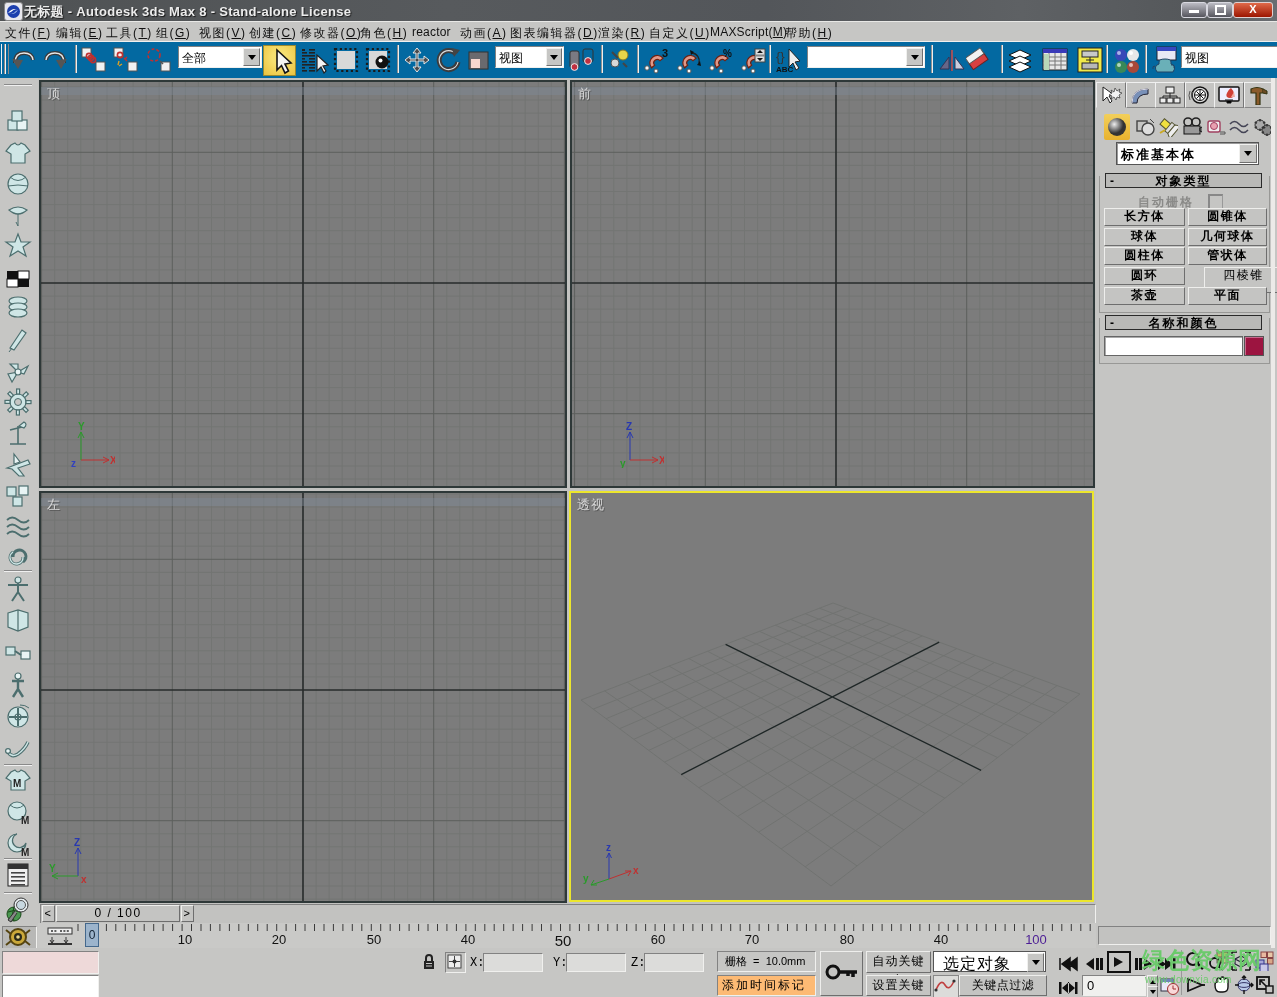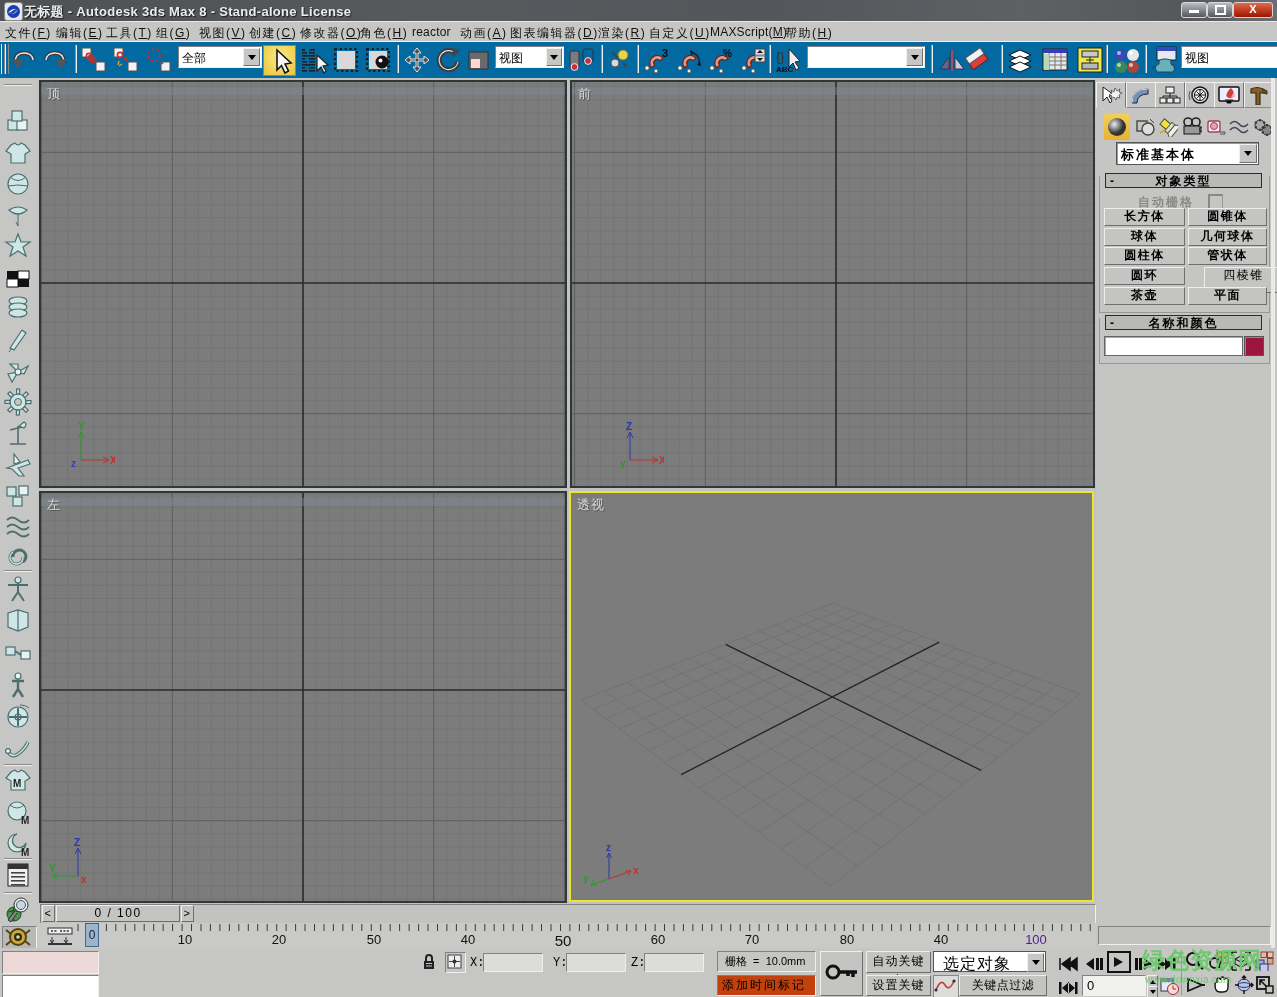--- a/index.html
+++ b/index.html
@@ -629,21 +629,21 @@
         <path d="M8.5 3 v11 M3 8.5 h11" stroke="#444"></path>
         <circle cx="8.5" cy="8.5" r="2" fill="#333"></circle>
       </svg></div>
     <div class="abs" style="left:470px;top:8px;font-size:12px;font-family:'Liberation Mono',monospace">X:</div>
     <div class="abs snk" style="left:483px;top:5px;width:58px;height:17px;background:#dcdcda"></div>
     <div class="abs" style="left:553px;top:8px;font-size:12px;font-family:'Liberation Mono',monospace">Y:</div>
     <div class="abs snk" style="left:566px;top:5px;width:58px;height:17px;background:#dcdcda"></div>
     <div class="abs" style="left:631px;top:8px;font-size:12px;font-family:'Liberation Mono',monospace">Z:</div>
     <div class="abs snk" style="left:644px;top:5px;width:58px;height:17px;background:#dcdcda"></div>
     <div class="abs snk" style="left:717px;top:3px;width:99px;height:21px;background:#c6c6c4;font-size:11px;text-align:left;box-sizing:border-box;padding-left:7px;line-height:19px;white-space:nowrap;overflow:hidden">栅格&nbsp;&nbsp;=&nbsp;&nbsp;10.0mm</div>
-    <div class="abs snk" style="left:717px;top:27px;width:99px;height:21px;background:#c2410c;font-size:12px;text-align:left;box-sizing:border-box;padding-left:4px;line-height:19px;white-space:nowrap;overflow:hidden"><span style="letter-spacing:2px">添加时间标记</span></div>
+    <div class="abs snk" style="left:717px;top:27px;width:99px;height:21px;background:#fdba74;font-size:12px;text-align:left;box-sizing:border-box;padding-left:4px;line-height:19px;white-space:nowrap;overflow:hidden"><span style="letter-spacing:2px">添加时间标记</span></div>
     <div class="abs btn" style="left:820px;top:3px;width:43px;height:45px"><svg width="38" height="40" viewBox="0 0 38 40">
         <circle cx="10" cy="20" r="6" fill="none" stroke="#111" stroke-width="3"></circle>
         <path d="M16 20 H34 M30 20 v5 M25 20 v4" stroke="#111" stroke-width="3.5"></path>
       </svg></div>
     <div class="abs btn" style="left:866px;top:3px;width:65px;height:22px;line-height:19px"><span style="letter-spacing:1px">自动关键点</span></div>
     <div class="abs btn" style="left:866px;top:27px;width:65px;height:21px;line-height:18px"><span style="letter-spacing:1px">设置关键点</span></div>
     <div class="abs" style="left:933px;top:3px;width:113px;height:21px;background:#fff;border:1px solid #555;box-sizing:border-box">
       <span style="position:absolute;left:9px;top:2px;font-size:16px;letter-spacing:1px">选定对象</span>
       <div class="abs ras" style="right:1px;top:1px;width:15px;height:17px;background:#c6c6c4">
         <div style="width:0;height:0;border:4px solid transparent;border-top:5px solid #000;margin:6px auto 0"></div>

